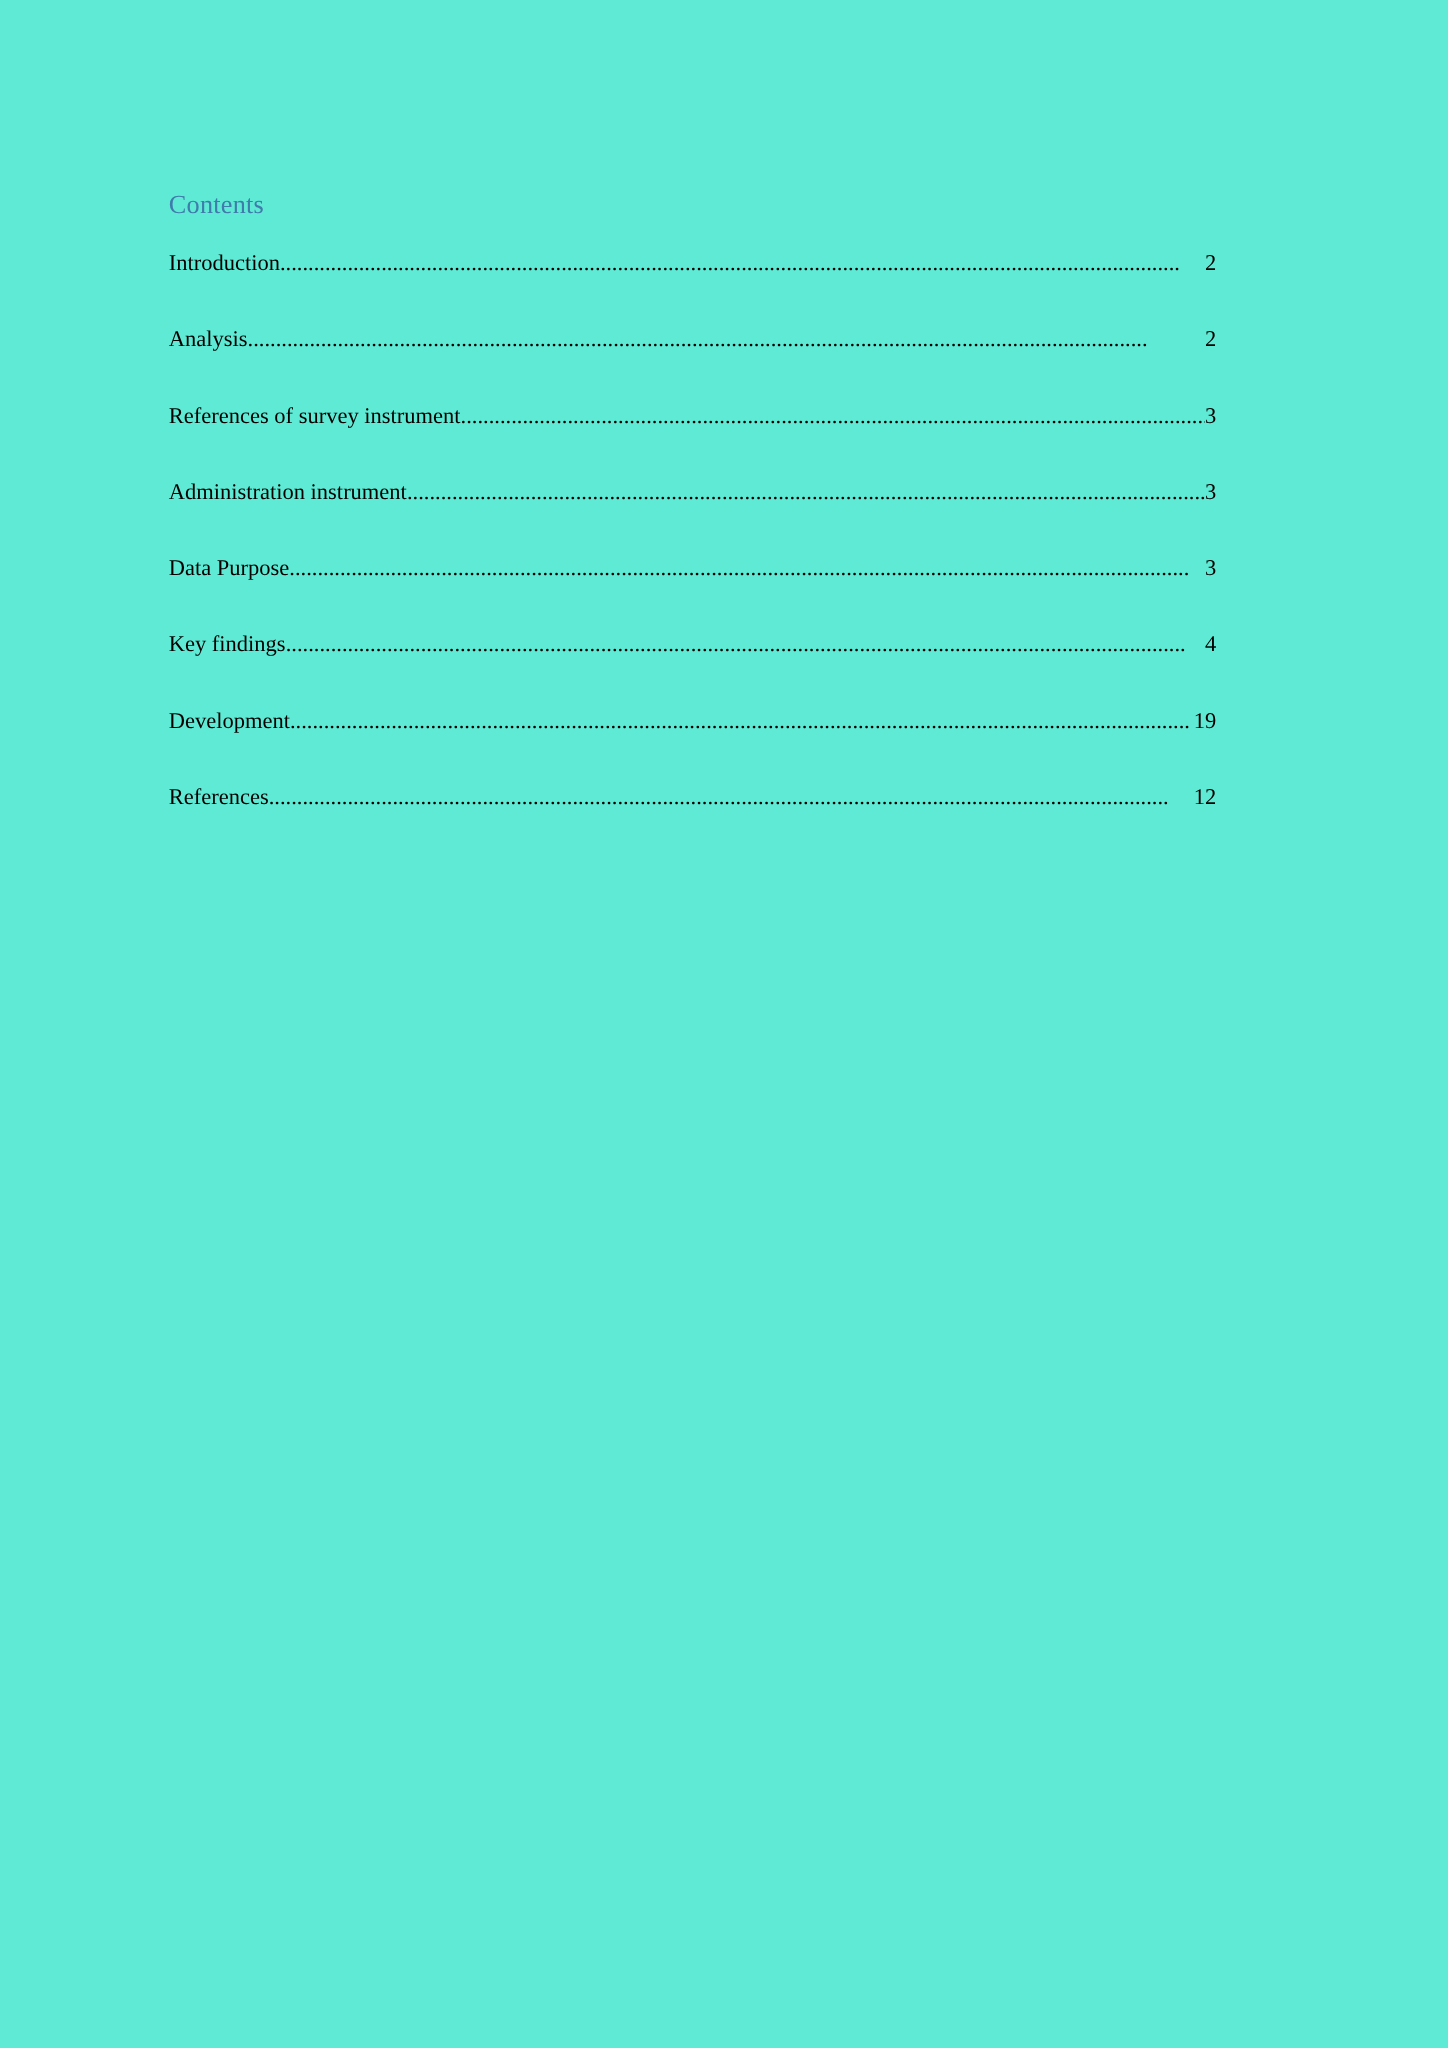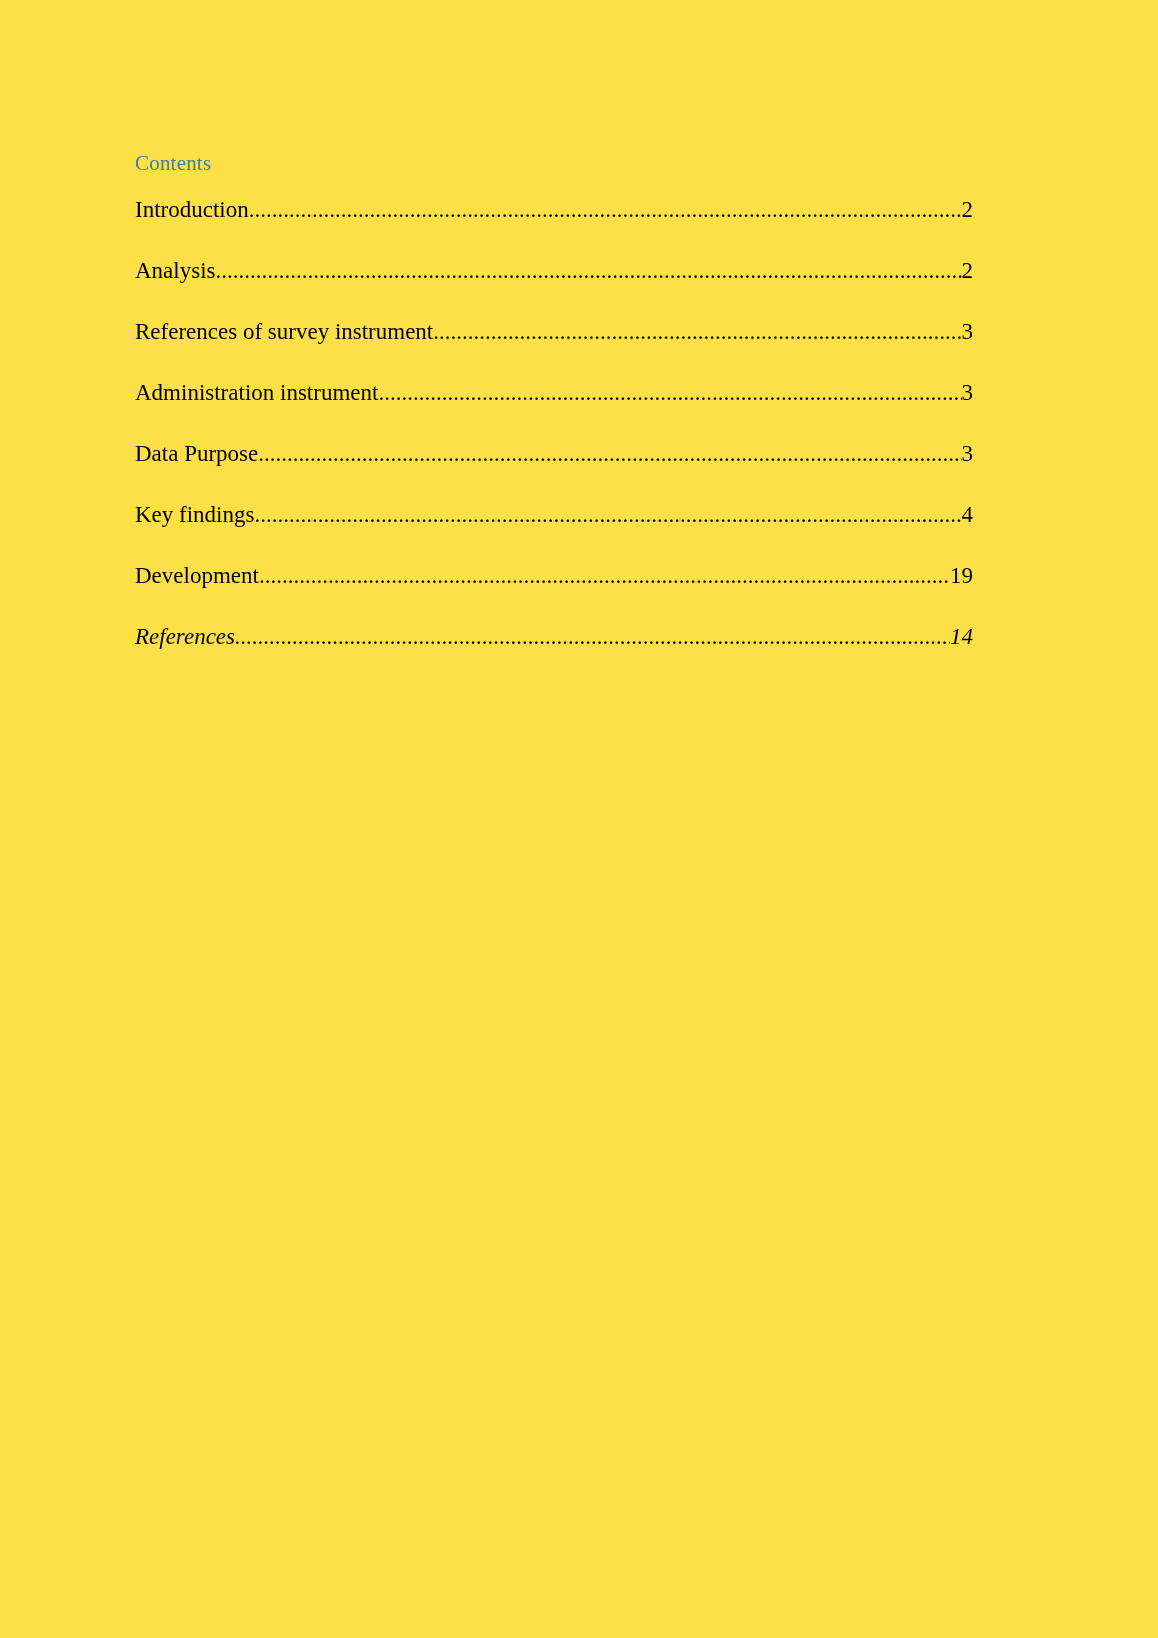--- a/index.html
+++ b/index.html
@@ -14,21 +14,21 @@
     color: #000000;
     position: relative;
     overflow: hidden;
   }
   .page {
     position: absolute;
     left: 0;
     top: 0;
     width: 1158px;
     height: 1638px;
-    background: #fde047;
+    background: #5eead4;
   }
   .content-wrap {
     position: absolute;
     left: 135px;
     top: 150px;
     width: 838px;
   }
   .toc-title {
     color: #3f7bab;
     font-size: 21px;
@@ -38,28 +38,27 @@
     letter-spacing: 0.2px;
   }
   .toc-list {
     list-style: none;
     margin: 0;
     padding: 0;
   }
   .toc-entry {
     display: flex;
     align-items: flex-end;
-    font-size: 23px;
+    font-size: 18px;
     line-height: 24px;
     margin-bottom: 37px;
     white-space: nowrap;
   }
   .toc-entry:last-child {
     margin-bottom: 16px;
-    font-style: italic;
   }
   .toc-label {
     flex: 0 0 auto;
   }
   .toc-dots {
     flex: 1 1 auto;
     overflow: hidden;
     white-space: nowrap;
     letter-spacing: 0px;
     margin: 0 0px;
@@ -118,18 +117,18 @@
 
       <li class="toc-entry">
         <span class="toc-label">Development</span>
         <span class="toc-dots">................................................................................................................................................................</span>
         <span class="toc-page">19</span>
       </li>
 
       <li class="toc-entry">
         <span class="toc-label">References</span>
         <span class="toc-dots">................................................................................................................................................................</span>
-        <span class="toc-page">14</span>
+        <span class="toc-page">12</span>
       </li>
 
     </ul>
   </div>
 </div>
 
 </body></html>

